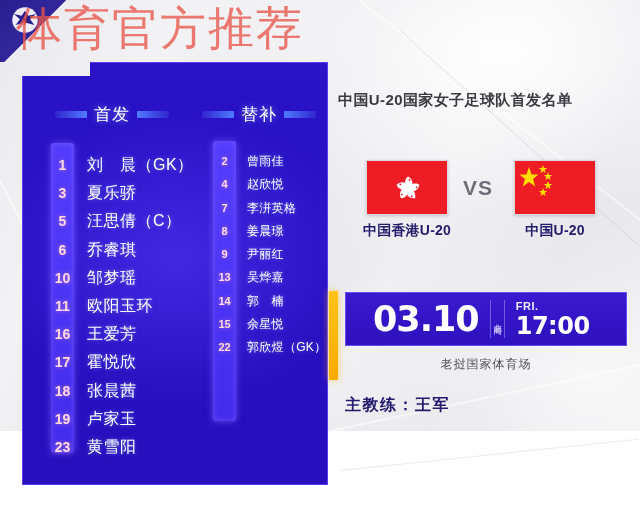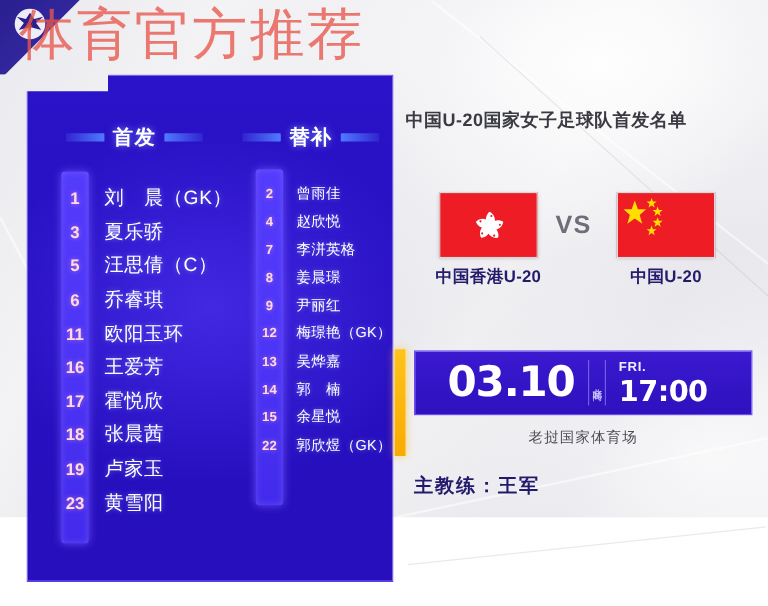--- a/index.html
+++ b/index.html
@@ -63,21 +63,21 @@
   .col-head {
     position: absolute; top: 40px;
     display: flex; align-items: center; justify-content: center; gap: 7px;
   }
   .col-head .bar {
     width: 32px; height: 7px; border-radius: 1px;
     background: linear-gradient(90deg, rgba(90,140,255,0.15), #4f7bff);
   }
   .col-head .bar.right { background: linear-gradient(90deg, #4f7bff, rgba(90,140,255,0.15)); }
   .col-head .txt {
-    font-size: 17px; font-weight: bold; color: #ffffff; letter-spacing: 1px;
+    font-size: 17px; font-weight: normal; color: #ffffff; letter-spacing: 1px;
     text-shadow: 0 0 6px rgba(140,170,255,0.7);
   }
   #head-starters { left: 6px; width: 166px; }
   #head-subs     { left: 166px; width: 140px; }
 
   
   .num-strip {
     position: absolute;
     background: linear-gradient(180deg, rgba(86,62,255,0.95), rgba(72,48,245,0.85));
     border-radius: 3px;
@@ -234,20 +234,24 @@
         </div>
         <div class="player-row">
           <span class="player-num">5</span>
           <span class="player-name">汪思倩（C）</span>
         </div>
         <div class="player-row">
           <span class="player-num">6</span>
           <span class="player-name">乔睿琪</span>
         </div>
         <div class="player-row">
+          <span class="player-num">10</span>
+          <span class="player-name">邹梦瑶</span>
+        </div>
+        <div class="player-row">
           <span class="player-num">11</span>
           <span class="player-name">欧阳玉环</span>
         </div>
         <div class="player-row">
           <span class="player-num">16</span>
           <span class="player-name">王爱芳</span>
         </div>
         <div class="player-row">
           <span class="player-num">17</span>
           <span class="player-name">霍悦欣</span>
@@ -278,24 +282,20 @@
           <span class="player-num">7</span>
           <span class="player-name">李洴英格</span>
         </div>
         <div class="player-row">
           <span class="player-num">8</span>
           <span class="player-name">姜晨璟</span>
         </div>
         <div class="player-row">
           <span class="player-num">9</span>
           <span class="player-name">尹丽红</span>
-        </div>
-        <div class="player-row">
-          <span class="player-num">12</span>
-          <span class="player-name">梅璟艳（GK）</span>
         </div>
         <div class="player-row">
           <span class="player-num">13</span>
           <span class="player-name">吴烨嘉</span>
         </div>
         <div class="player-row">
           <span class="player-num">14</span>
           <span class="player-name">郭　楠</span>
         </div>
         <div class="player-row">

